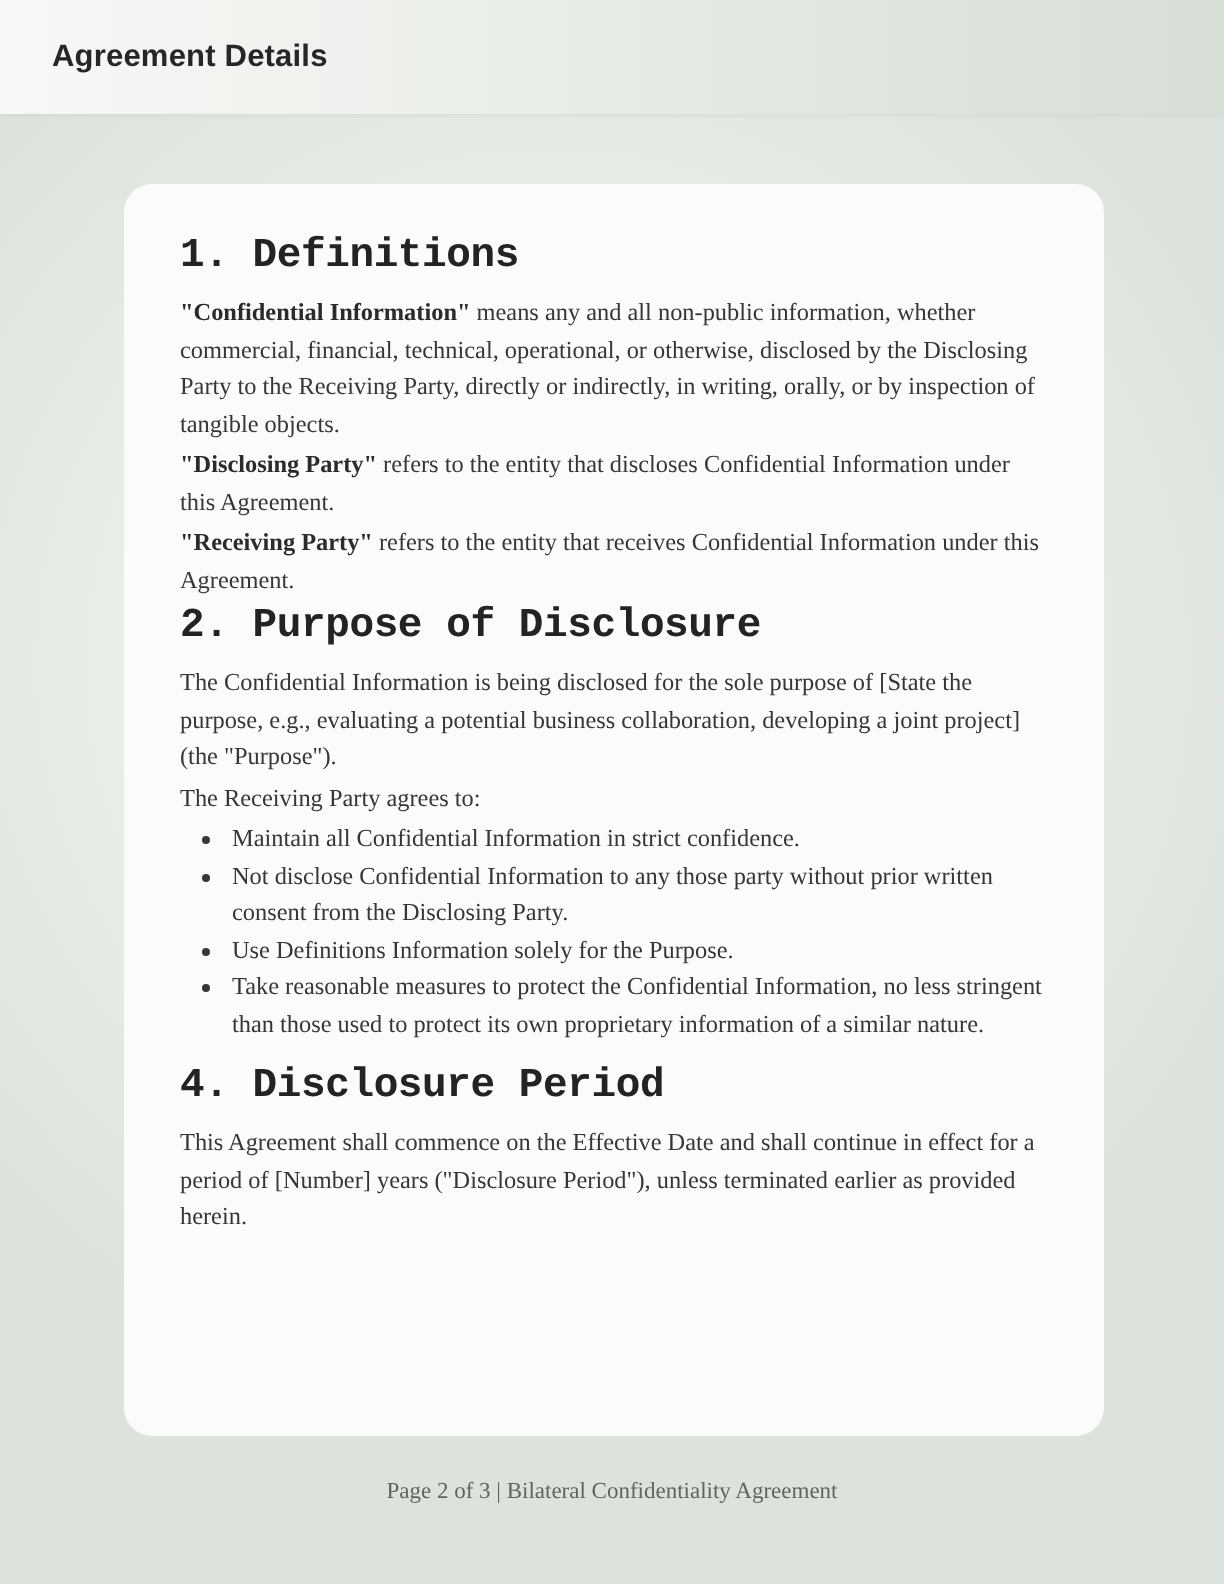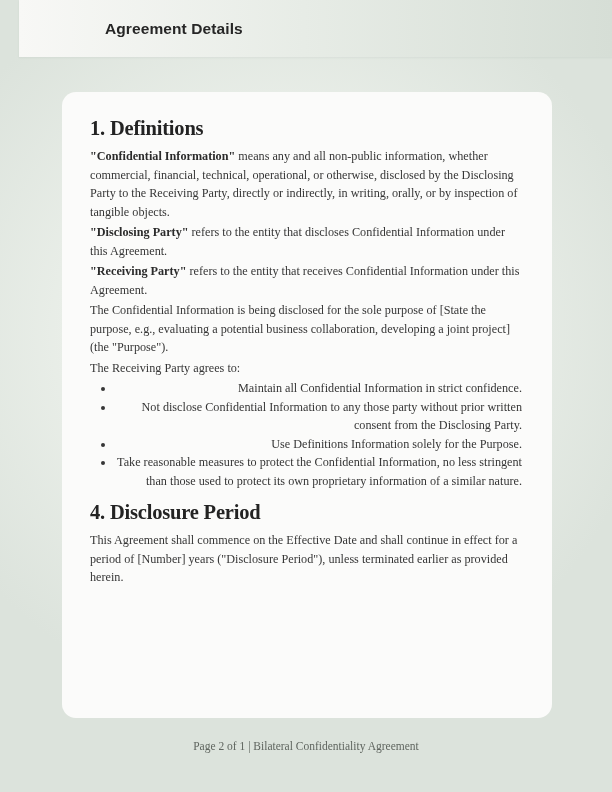--- a/index.html
+++ b/index.html
@@ -21,57 +21,55 @@
     width:612px;height:792px;overflow:hidden;
     background:radial-gradient(ellipse 62% 48% at 45% 42%,
       var(--bg-center) 0%, var(--bg-mid) 55%, var(--bg-edge) 100%);
     font-family:"Liberation Serif","DejaVu Serif",serif;
   }
   .app-header{
     height:57px;
     background:linear-gradient(90deg,
       var(--header-grad-start) 0%, var(--header-grad-mid) 48%, var(--header-grad-end) 100%);
     display:flex;align-items:center;
-    padding-left:86px;
+    padding-left:26px;
     box-shadow:0 1px 2px rgba(40,60,45,0.06);
-    margin-left:19px;
   }
   .app-title{
     margin:0;
     font-family:"Liberation Sans","DejaVu Sans",sans-serif;
     font-size:15.5px;font-weight:700;color:var(--title-color);
     letter-spacing:0.1px;
   }
   .doc-card{
     width:490px;
     margin:35px 60px 0 62px;
     min-height:626px;
     background:var(--card-bg);
     border-radius:14px;
     padding:24px 30px 30px 28px;
   }
   .doc-card h2{
-    font-family:Liberation Serif, serif;
+    font-family:Liberation Mono, monospace;
     font-size:20.5px;line-height:25px;font-weight:700;
     color:var(--heading-color);
     margin:0 0 6px 0;letter-spacing:-0.2px;
   }
   .sec-2 h2{margin-top:2px;}
   .sec-3 h2{margin-top:26px;}
   .sec-4 h2{margin-top:10px;}
   .doc-card p{
     font-size:12.2px;line-height:18.5px;
     color:var(--body-color);
     margin:0 0 2px 0;
   }
   .doc-card p strong{font-weight:700;color:#2b2b2b;}
   .doc-card ul{
     margin:1px 0 0 0;
     padding-left:25px;
-    text-align:right;
   }
   .doc-card li{
     font-size:12.2px;line-height:18.5px;
     color:var(--body-color);
     margin:0;
     padding-left:1px;
   }
   .page-footer{
     margin-top:20px;
     text-align:center;
@@ -89,20 +87,21 @@
 <main class="doc-card">
 
   <section class="sec sec-1">
     <h2>1. Definitions</h2>
     <p><strong>"Confidential Information"</strong><span> means any and all non-public information, whether commercial, financial, technical, operational, or otherwise, disclosed by the Disclosing Party to the Receiving Party, directly or indirectly, in writing, orally, or by inspection of tangible objects.</span></p>
     <p><strong>"Disclosing Party"</strong><span> refers to the entity that discloses Confidential Information under this Agreement.</span></p>
     <p><strong>"Receiving Party"</strong><span> refers to the entity that receives Confidential Information under this Agreement.</span></p>
   </section>
 
   <section class="sec sec-2">
+    <h2>2. Purpose of Disclosure</h2>
     <p>The Confidential Information is being disclosed for the sole purpose of [State the purpose, e.g., evaluating a potential business collaboration, developing a joint project] (the "Purpose").</p>
   </section>
 
   <section class="sec sec-3">
     <p>The Receiving Party agrees to:</p>
     <ul>
       <li>Maintain all Confidential Information in strict confidence.</li>
       <li>Not disclose Confidential Information to any those party without prior written consent from the Disclosing Party.</li>
       <li>Use Definitions Information solely for the Purpose.</li>
       <li>Take reasonable measures to protect the Confidential Information, no less stringent than those used to protect its own proprietary information of a similar nature.</li>
@@ -110,14 +109,14 @@
   </section>
 
   <section class="sec sec-4">
     <h2>4. Disclosure Period</h2>
     <p>This Agreement shall commence on the Effective Date and shall continue in effect for a period of [Number] years ("Disclosure Period"), unless terminated earlier as provided herein.</p>
   </section>
 
 </main>
 
 <footer class="page-footer">
-  <span>Page 2 of 1 | Bilateral Confidentiality Agreement</span>
+  <span>Page 2 of 3 | Bilateral Confidentiality Agreement</span>
 </footer>
 
 </body></html>

